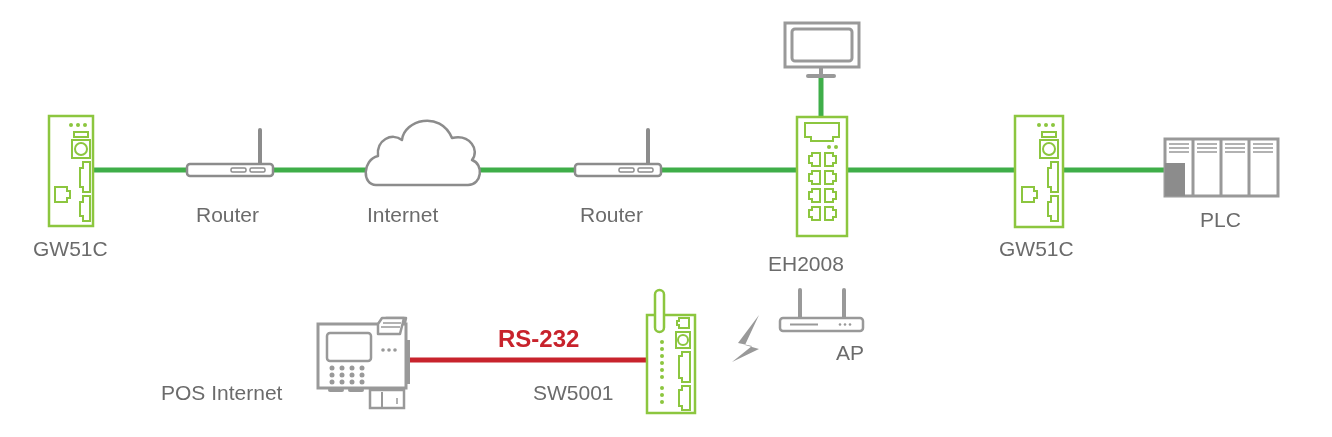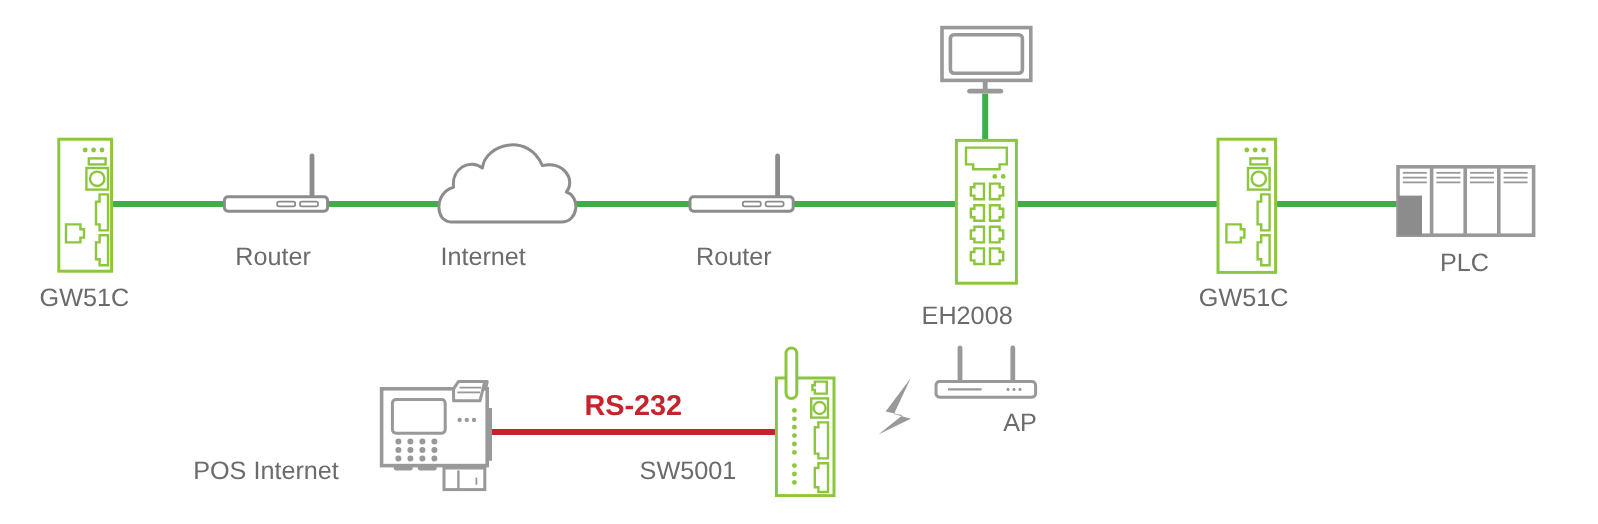--- a/index.html
+++ b/index.html
@@ -2,21 +2,21 @@
 <html><head>
 <meta charset="utf-8">
 <style>
   html, body { margin:0; padding:0; background:#ffffff; }
   body { width:1332px; height:437px; overflow:hidden; position:relative;
          font-family:"Liberation Sans", sans-serif; }
   #canvas { position:absolute; left:0; top:0; width:1332px; height:437px; }
   .lbl { position:absolute; font-family:Liberation Sans, sans-serif;
          font-size:21px; color:#6b6b6b; white-space:nowrap; line-height:1; }
   .lbl-red { position:absolute; font-family:"Liberation Sans", sans-serif;
-         font-size:24px; font-weight:bold; color:#c8232c; white-space:nowrap; line-height:1; }
+         font-size:24px; font-weight:bold; color:#c8232c; white-space:nowrap; line-height:1;margin-left:11px; }
 </style>
 </head>
 <body>
 
 <svg id="canvas" width="1332" height="437" viewBox="0 0 1332 437">
 
   <g>
     <line x1="92" y1="170" x2="187" y2="170" stroke="#3fae49" stroke-width="5"></line>
     <line x1="272" y1="170" x2="366" y2="170" stroke="#3fae49" stroke-width="5"></line>
     <line x1="476" y1="170" x2="575" y2="170" stroke="#3fae49" stroke-width="5"></line>

